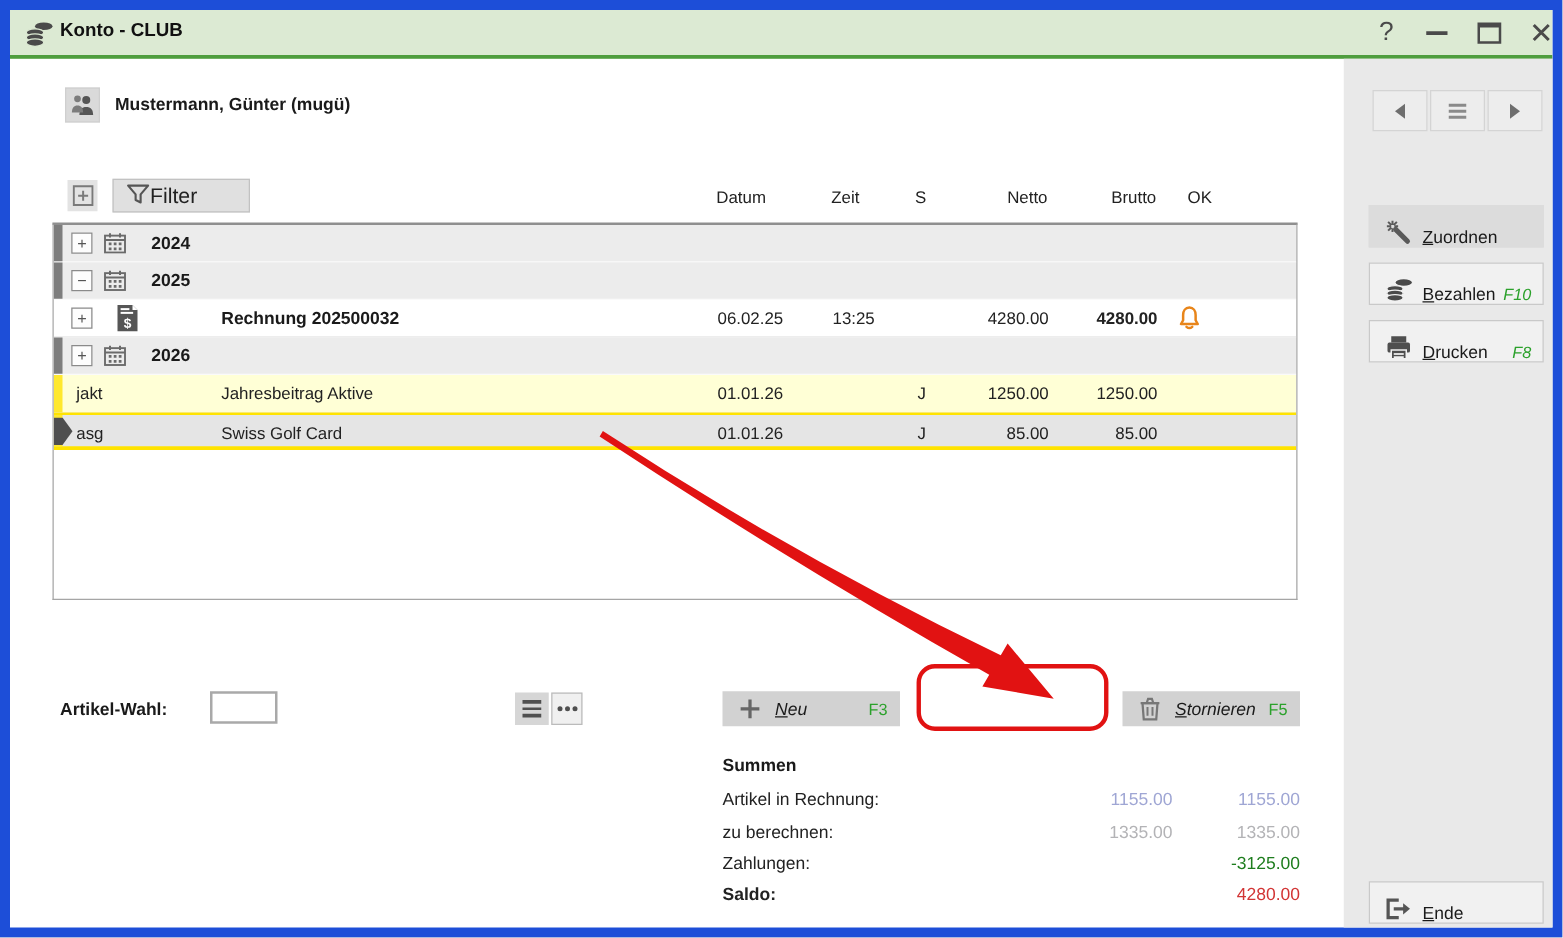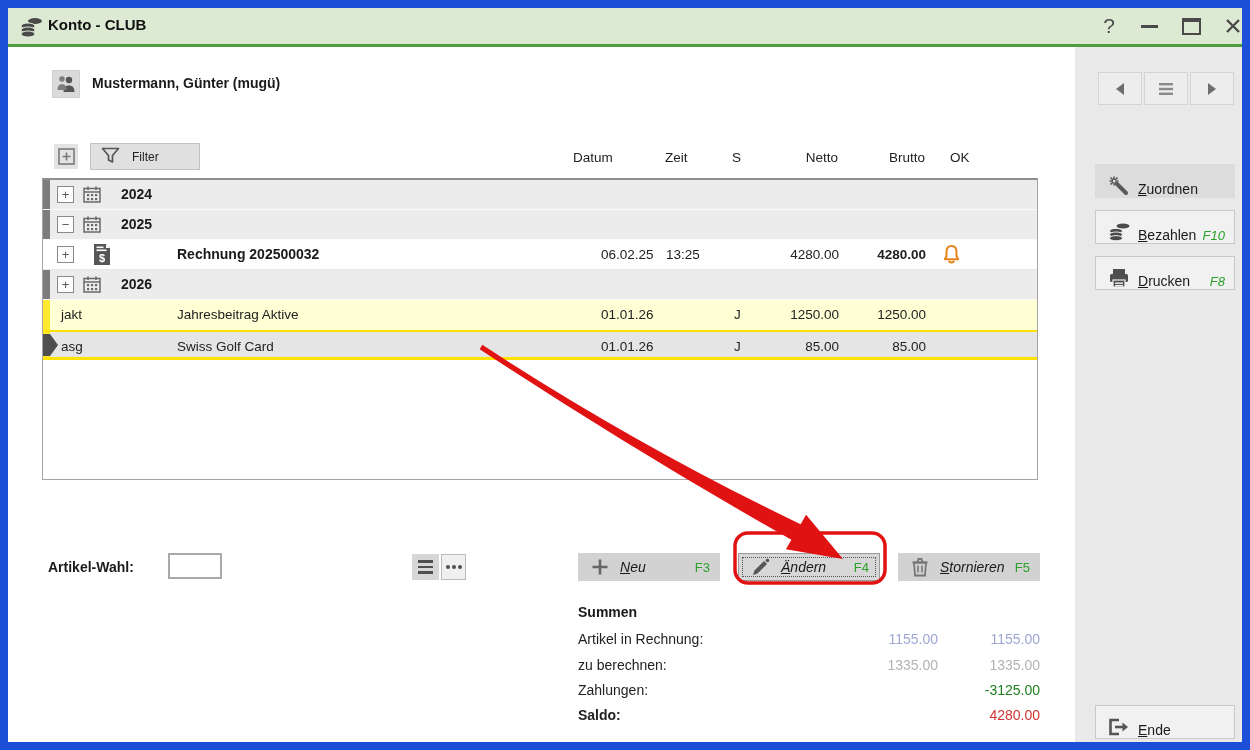--- a/index.html
+++ b/index.html
@@ -28,21 +28,21 @@
   .ul{text-decoration:underline;}
 
   
   .person-icon{left:44px;top:62px;width:26px;height:26px;background:#dadada;border:1px solid #cfcfcf;display:flex;align-items:center;justify-content:center;}
   .person-name{left:84px;top:67px;font-weight:bold;}
 
   
   .plus-btn{left:46px;top:136px;width:24px;height:25px;background:#e3e3e3;display:flex;align-items:center;justify-content:center;cursor:pointer;}
   .filter-btn{left:82px;top:135px;width:110px;height:27px;background:#e0e0e0;border:1px solid #c2c2c2;box-sizing:border-box;display:flex;align-items:center;cursor:pointer;}
   .filter-btn .ico{margin-left:10px;}
-  .filter-btn .lbl{margin-left:12px;font-size:12px;color:#222;text-align:right;}
+  .filter-btn .lbl{font-size:17px;color:#222;text-align:right;}
 
   
   .col-hdr{position:absolute;top:142px;font-size:13.5px;color:#222;}
   .col-hdr.num{width:80px;text-align:right;}
 
   
   .acct-table{left:34px;top:170px;width:996px;height:302px;background:#fff;border:1px solid #a5a5a5;border-top:2px solid #8f8f8f;box-sizing:border-box;overflow:hidden;}
   .trow{position:relative;width:100%;height:30px;box-sizing:border-box;}
   .trow.year{background:#ececec;border-bottom:1px solid #fafafa;}
   .trow.invoice{background:#ffffff;border-bottom:1px solid #e8e8e8;}
@@ -51,21 +51,21 @@
   .marker{position:absolute;left:0;top:0;width:7px;height:100%;}
   .marker.dark{background:#7d7d7d;}
   .marker.yellow{background:#ffe82e;}
   .expand-btn{position:absolute;left:14px;top:6px;width:17px;height:17px;background:#fdfdfd;border:1px solid #8a8a8a;box-sizing:border-box;display:flex;align-items:center;justify-content:center;font-size:13px;color:#555;line-height:1;cursor:pointer;}
   .cal-ico{position:absolute;left:40px;top:6px;}
   .inv-ico{position:absolute;left:50px;top:3px;}
   .ylabel{position:absolute;left:78px;top:6px;font-weight:bold;text-align:right;}
   .invlabel{position:absolute;left:134px;top:6px;font-weight:bold;}
   .code{position:absolute;left:18px;top:7px;font-size:13.5px;color:#222;}
   .itemlabel{position:absolute;left:134px;top:7px;font-size:13.5px;color:#222;}
-  .c-datum{position:absolute;left:531px;top:7px;font-size:13.5px;color:#222;margin-left:27px;}
+  .c-datum{position:absolute;left:531px;top:7px;font-size:13.5px;color:#222;}
   .c-zeit{position:absolute;left:623px;top:7px;font-size:13.5px;color:#222;}
   .c-s{position:absolute;left:691px;top:7px;font-size:13.5px;color:#222;}
   .c-netto{position:absolute;left:716px;top:7px;width:80px;text-align:right;font-size:13.5px;color:#222;}
   .c-brutto{position:absolute;left:803px;top:7px;width:80px;text-align:right;font-size:13.5px;color:#222;}
   .bell{position:absolute;left:899px;top:4px;}
   .sel-arrow{position:absolute;left:0;top:2px;}
 
   
   .artikel-label{left:40px;top:551px;font-weight:bold;}
   .artikel-input{left:160px;top:545px;width:44px;height:22px;border:2px solid #a9a9a9;background:#fff;font-size:14px;padding:0 3px;}
@@ -354,30 +354,20 @@
   <div class="act-btn" style="left:570px">
     <span class="ico">
       <svg width="18" height="18" viewBox="0 0 18 18">
           <path d="M9 1.5 V16.5 M1.5 9 H16.5" stroke="#666" stroke-width="2.6"></path>
         </svg>
     </span>
     <span class="lbl"><span class="ul">N</span><span>eu</span></span>
     <span class="fkey">F3</span>
   </div>
 
-  <div class="act-btn focused" style="left:730px">
-    <span class="ico">
-      <svg width="20" height="20" viewBox="0 0 20 20">
-        <path d="M2 18 L3.5 13.5 L13 4 L16 7 L6.5 16.5 Z" fill="#555"></path>
-        <circle cx="16.5" cy="3.5" r="1.8" fill="#555"></circle>
-      </svg>
-    </span>
-    <span class="lbl"><span class="ul">Ä</span><span>ndern</span></span>
-    <span class="fkey">F4</span>
-  </div>
 
   <div class="act-btn" style="left:890px">
     <span class="ico">
       <svg width="18" height="20" viewBox="0 0 18 20">
         <path d="M3 5.5 H15 L14 18.5 H4 Z" fill="none" stroke="#777" stroke-width="1.8"></path>
         <path d="M1.5 5.5 H16.5 M6.5 5 L7.5 2 H10.5 L11.5 5" fill="none" stroke="#777" stroke-width="1.8"></path>
         <path d="M7 8.5 V15.5 M11 8.5 V15.5" stroke="#777" stroke-width="1.6"></path>
       </svg>
     </span>
     <span class="lbl"><span class="ul">S</span><span>tornieren</span></span>

